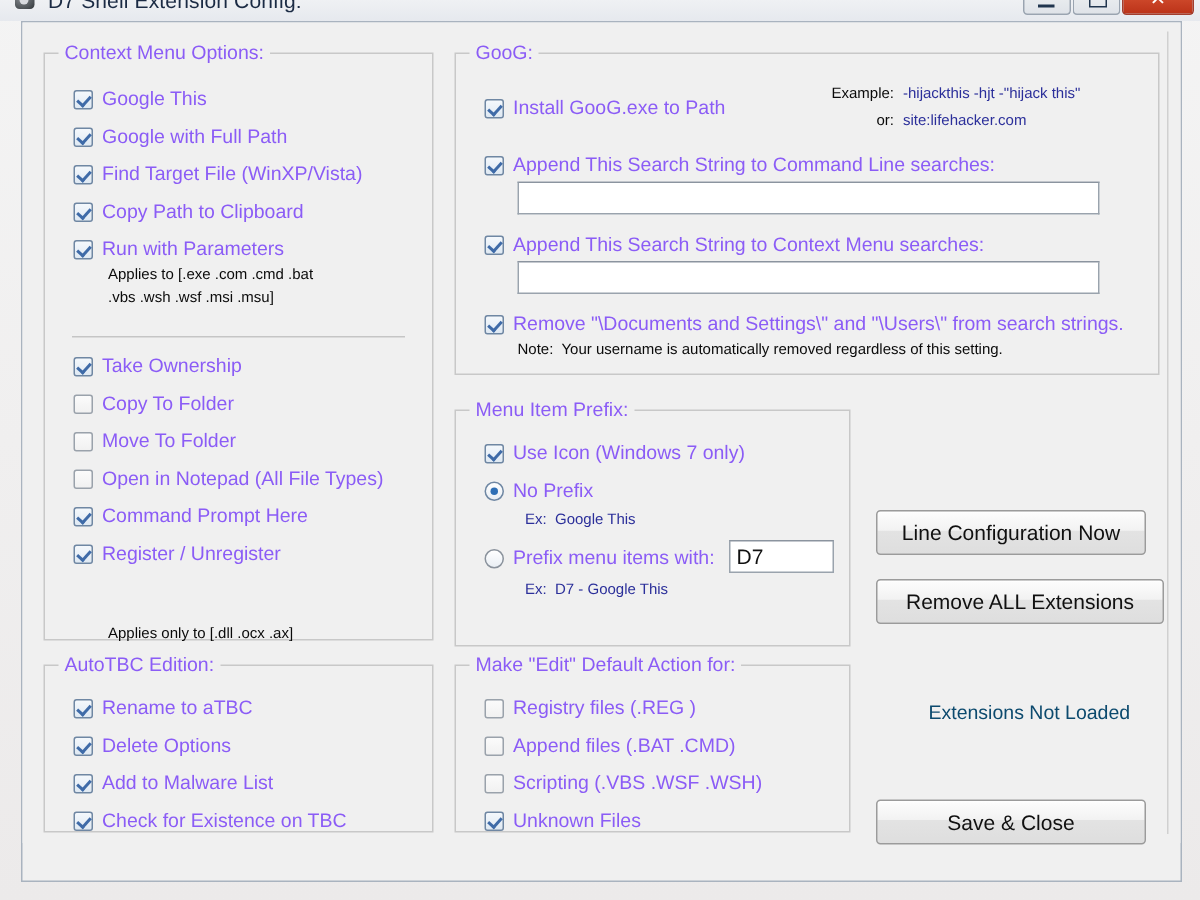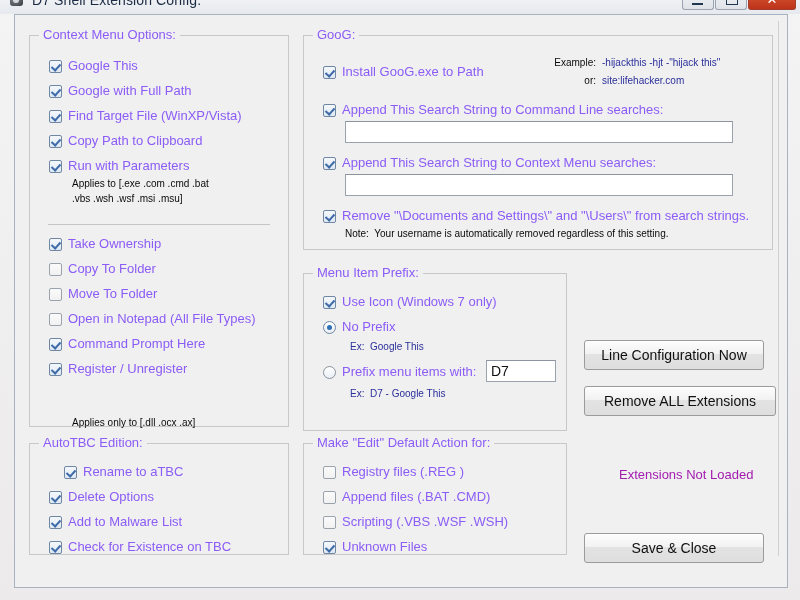--- a/index.html
+++ b/index.html
@@ -121,21 +121,21 @@
     background:linear-gradient(#ffffff,#e9eef4);position:relative;
   }
   .rb.selected{border-color:#6f87a3;}
   .rb.selected::after{
     content:"";position:absolute;left:3px;top:3px;width:5px;height:5px;border-radius:50%;
     background:#2f6fb5;
   }
   .lbl{margin-left:6px;font-size:13px;line-height:15px;color:#8b5cf6;white-space:nowrap;}
   .sublabel{position:absolute;font-size:10px;line-height:15px;color:#0a0a0a;white-space:pre;}
   .blue{color:#2b2f9a;}
-  .red{color:#a21caf;}
+  .red{color:#0c4a6e;}
 
   .sep{position:absolute;height:1px;background:#c5c5c5;}
 
   
   .tbox{
     position:absolute;box-sizing:border-box;
     background:#fff;border:1px solid #9aa3ad;border-top-color:#8b949f;
     font-family:"Liberation Sans",sans-serif;font-size:14px;color:#111;
     padding:1px 4px;outline:none;
   }
@@ -232,21 +232,21 @@
         </div>
         <div class="row" style="left:19px;top:325px;">
           <span class="cb checked"></span>
           <span class="lbl">Register / Unregister</span>
         </div>
         <div class="sublabel" style="left:42px;top:343px;margin-top:36px;">Applies only to [.dll .ocx .ax]</div>
       </div>
 
       <div class="group" style="left:14px;top:428px;width:258px;height:110px;">
         <div class="legend">AutoTBC Edition:</div>
-        <div class="row" style="left:34px;top:20px;">
+        <div class="row" style="left:19px;top:20px;">
           <span class="cb checked"></span>
           <span class="lbl">Rename to aTBC</span>
         </div>
         <div class="row" style="left:19px;top:45px;">
           <span class="cb checked"></span>
           <span class="lbl">Delete Options</span>
         </div>
         <div class="row" style="left:19px;top:70px;">
           <span class="cb checked"></span>
           <span class="lbl">Add to Malware List</span>

